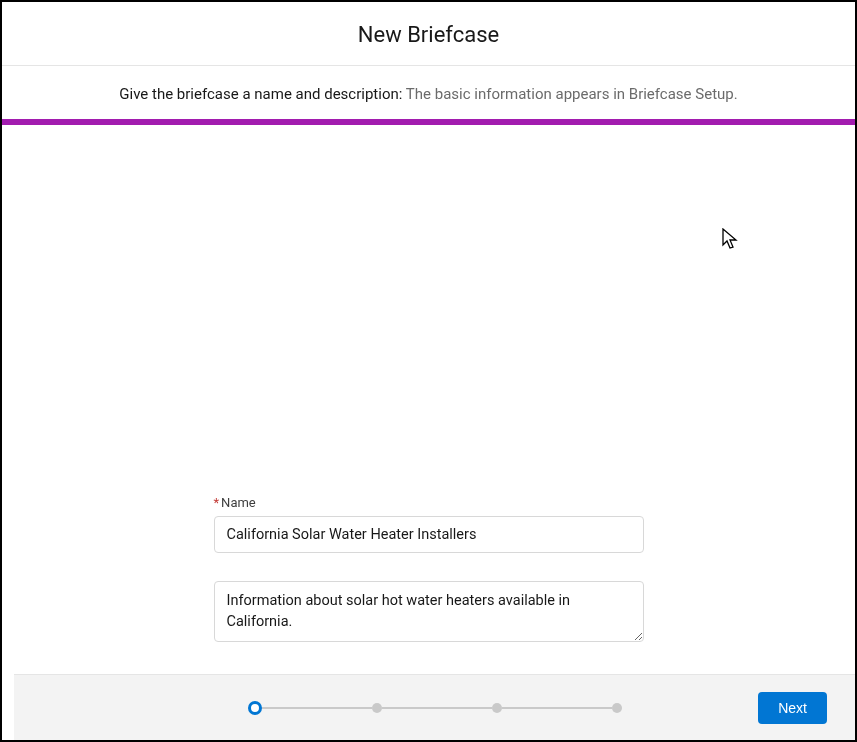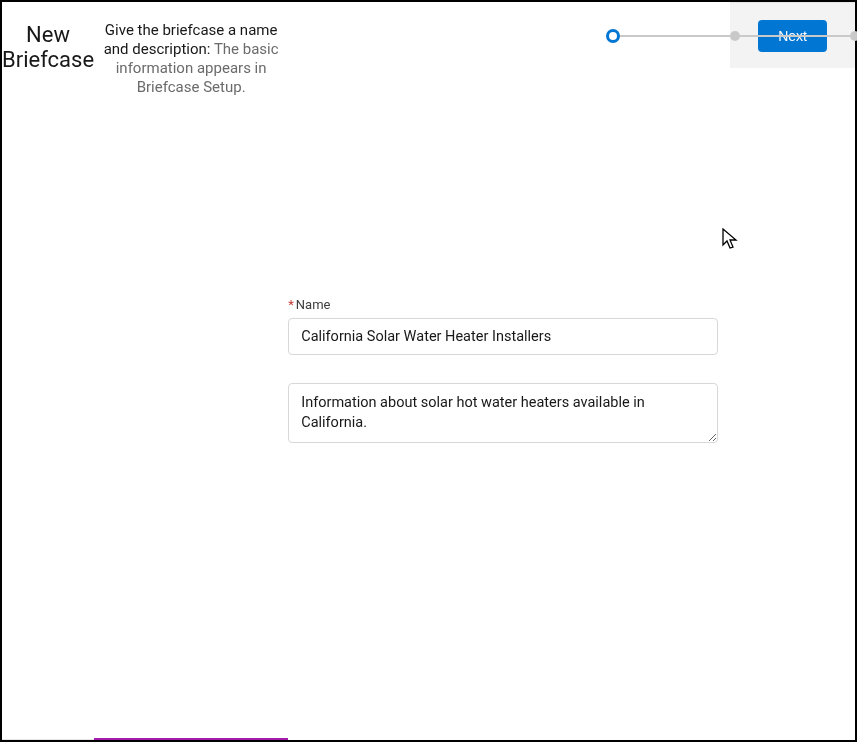--- a/index.html
+++ b/index.html
@@ -12,52 +12,52 @@
       background: #fff;
       width: 857px;
       height: 742px;
       overflow: hidden;
     }
     .modal {
       width: 857px;
       height: 742px;
       border: 2px solid #000;
       display: flex;
-      flex-direction: row;
+      flex-direction: column;
       background: #fff;
     }
     .header {
       padding: 20px 0 18px 0;
       text-align: center;
       border-bottom: 1px solid #e5e5e5;
     }
     .header h1 {
       font-size: 22px;
       font-weight: 400;
       color: #181818;
     }
     .subheader {
       padding: 18px 0 16px 0;
       text-align: center;
-      border-bottom: 2px solid #a21caf;
+      border-bottom: 6px solid #a21caf;
     }
     .subheader .lead {
       font-size: 15px;
       color: #181818;
     }
     .subheader .hint {
       font-size: 15px;
       color: #6b6b6b;
     }
     .content {
       flex: 1;
       padding: 30px 0 0 0;
       display: flex;
       justify-content: center;
-      align-items: center;
+      align-items: flex-end;
     }
     .form {
       width: 430px;
     }
     .field {
       margin-bottom: 28px;
     }
     .field-label {
       font-size: 13px;
       color: #3e3e3e;

